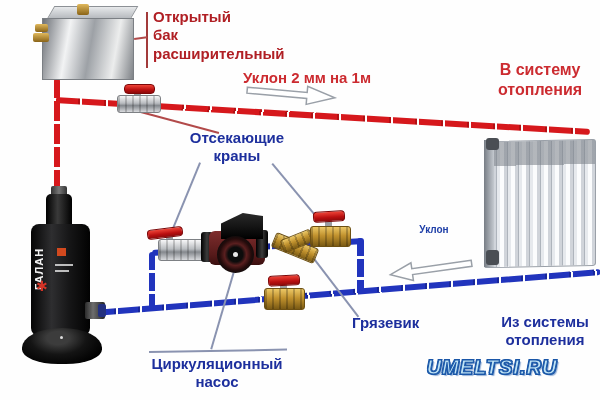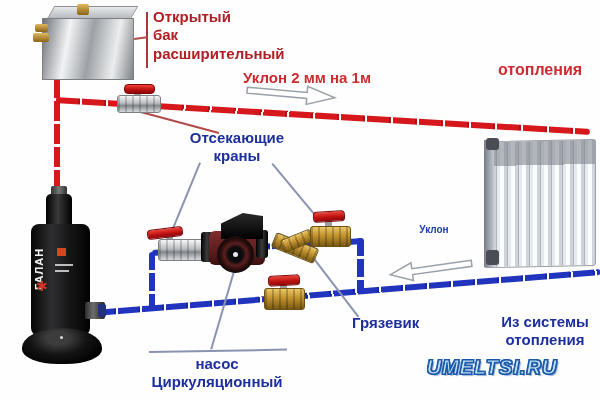--- a/index.html
+++ b/index.html
@@ -135,20 +135,21 @@
   <div class="vbody chrome" style="left:117px; top:95px; width:44px; height:18px;"></div>
 
   <div class="lab lab-red2" style="left:243px; top:69px; width:150px; font-size:15px;">
     <span>Уклон 2 мм на 1м</span>
   </div>
   <svg class="arrow" style="left:245px; top:82px; transform:rotate(5deg);" width="92" height="24" viewBox="0 0 92 24">
     <polygon points="2,9 62,9 62,3 90,12 62,21 62,15 2,15" fill="#ffffff" stroke="#9aa0a8" stroke-width="1.5"></polygon>
   </svg>
 
   <div class="lab lab-red2 ctr" style="left:488px; top:60px; width:104px; font-size:16px;">
+    <div>В систему</div>
     <div>отопления</div>
   </div>
 
   <div class="lab lab-red" style="left:153px; top:8px; width:150px; font-size:15px;">
     <div>Открытый</div>
     <div>бак</div>
     <div>расширительный</div>
   </div>
 
   <div class="lab lab-blue ctr" style="left:178px; top:129px; width:118px; font-size:15px;">
@@ -199,22 +200,22 @@
   </div>
 
   <div class="lab lab-blue ctr" style="left:494px; top:313px; width:102px; font-size:15px;">
     <div>Из системы</div>
     <div>отопления</div>
   </div>
 
   <div class="ptr" style="left:236px; top:268px; width:85px; transform:rotate(106.3deg);"></div>
   <div class="ptr" style="left:149px; top:351px; width:138px; transform:rotate(-1deg);"></div>
   <div class="lab lab-blue ctr" style="left:142px; top:355px; width:150px; font-size:15px;">
+    <div>Циркуляционный</div>
     <div>насос</div>
-    <div>Циркуляционный</div>
   </div>
 
   <div class="abs boiler-nozzle"></div>
   <div class="abs boiler-neck"></div>
   <div class="abs boiler-body"></div>
   <div class="abs boiler-brand">ГАЛАН</div>
   <div class="abs boiler-chip"></div>
   <div class="boiler-specline" style="left:55px; top:264px; width:18px;"></div>
   <div class="boiler-specline" style="left:55px; top:270px; width:14px;"></div>
   <div class="abs boiler-star">✱</div>

